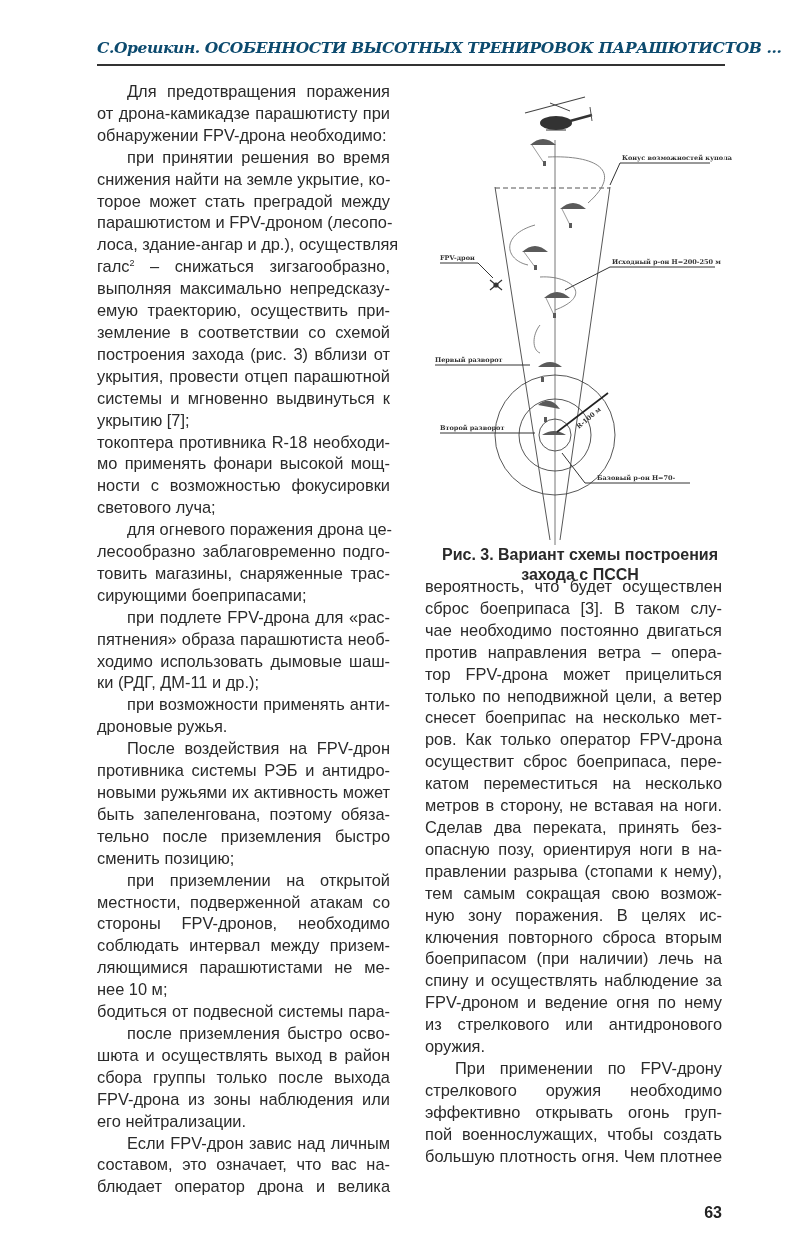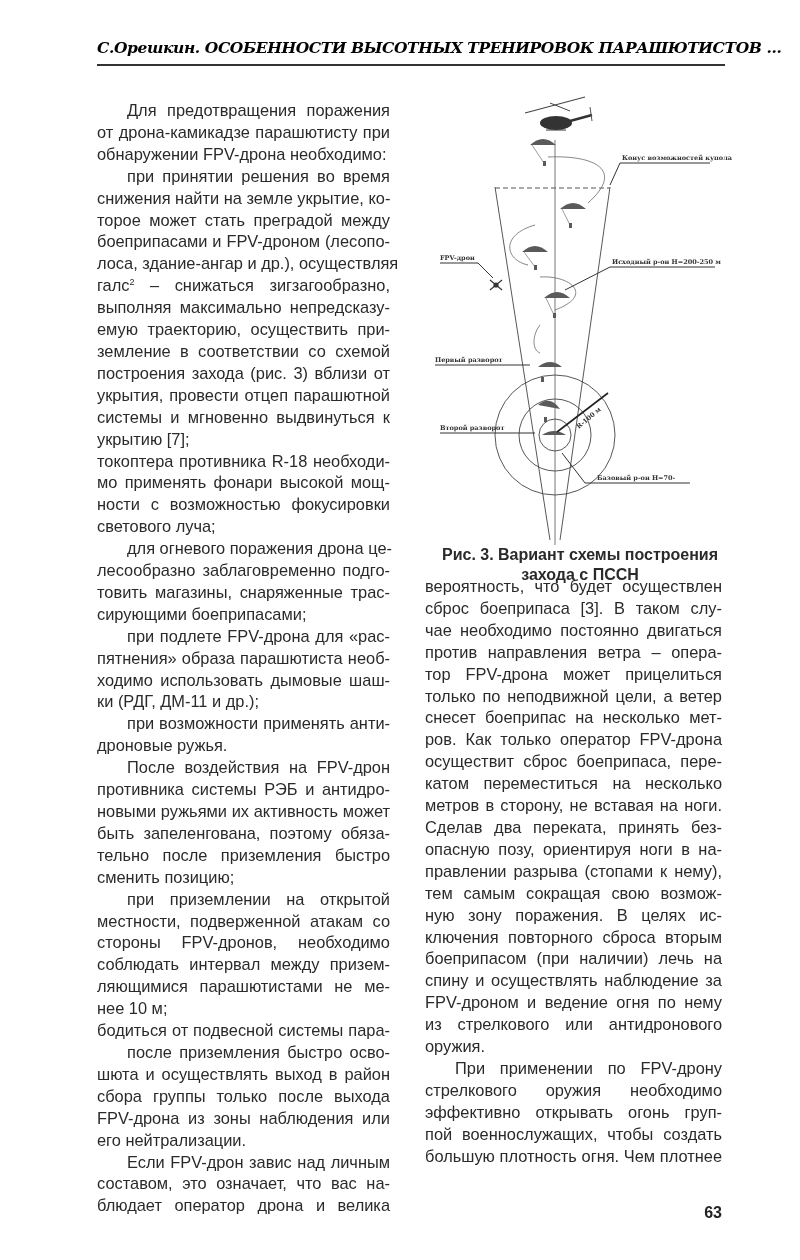--- a/index.html
+++ b/index.html
@@ -1,31 +1,31 @@
 <!DOCTYPE html>
 <html><head>
 <meta charset="utf-8">
 <style>
   html, body { margin: 0; padding: 0; background: #ffffff; }
   body { width: 800px; height: 1260px; position: relative; overflow: hidden; color: #222; }
   .header {
     position: absolute; left: 97px; top: 38px; width: 628px;
     font-family: "DejaVu Serif", serif; font-weight: bold; font-style: italic;
-    font-size: 15.5px; letter-spacing: -0.4px; text-align: right; color: #000000;
+    font-size: 15.5px; letter-spacing: -0.4px; text-align: right; color: #0c4a6e;
     white-space: nowrap;
   }
   .header-rule { position: absolute; left: 97px; top: 64px; width: 628px; height: 2px; background: #333; }
   .col {
     position: absolute; font-family: "Liberation Sans", sans-serif; font-size: 16.4px;
     line-height: 21.9px; color: #2a2a2a;
   }
   .col .ln { display: block; text-align: justify; text-align-last: justify; white-space: nowrap; }
   .col .ln.last { text-align-last: left; }
   .col .ln.ind { padding-left: 30px; }
-  #left-col { left: 97px; top: 100px; width: 293px; }
+  #left-col { left: 97px; top: 81px; width: 293px; }
   #right-col { left: 425px; top: 576px; width: 297px; }
   sup { font-size: 9px; vertical-align: super; line-height: 0; }
   .figure { position: absolute; left: 420px; top: 85px; width: 320px; height: 460px; }
   .caption {
     position: absolute; left: 420px; top: 545px; width: 320px; text-align: center;
     font-family: "Liberation Sans", sans-serif; font-weight: bold; 
     font-size: 16px; line-height: 20px; color: #2a2a2a;
   }
   .fig-label { font-family: "DejaVu Serif", serif; font-size: 6.5px; font-weight: bold; fill: #333; }
   .page-number {
@@ -39,21 +39,21 @@
 <div class="header">С.Орешкин. ОСОБЕННОСТИ ВЫСОТНЫХ ТРЕНИРОВОК ПАРАШЮТИСТОВ ...</div>
 <div class="header-rule"></div>
 
 <div class="col" id="left-col">
     <span class="ln ind"><span>Для предотвращения поражения</span></span>
     <span class="ln"><span>от дрона-камикадзе парашютисту при</span></span>
     <span class="ln last"><span>обнаружении FPV-дрона необходимо:</span></span>
     <span class="ln ind"><span>при принятии решения во время</span></span>
     <span class="ln"><span>снижения найти на земле укрытие, ко-</span></span>
     <span class="ln"><span>торое может стать преградой между</span></span>
-    <span class="ln"><span>боеприпасами и FPV-дроном (лесопо-</span></span>
+    <span class="ln"><span>парашютистом и FPV-дроном (лесопо-</span></span>
     <span class="ln"><span>лоса, здание-ангар и др.), осуществляя</span></span>
     <span class="ln"><span>галс</span><sup>2</sup><span> – снижаться зигзагообразно,</span></span>
     <span class="ln"><span>выполняя максимально непредсказу-</span></span>
     <span class="ln"><span>емую траекторию, осуществить при-</span></span>
     <span class="ln"><span>земление в соответствии со схемой</span></span>
     <span class="ln"><span>построения захода (рис. 3) вблизи от</span></span>
     <span class="ln"><span>укрытия, провести отцеп парашютной</span></span>
     <span class="ln"><span>системы и мгновенно выдвинуться к</span></span>
     <span class="ln last"><span>укрытию [7];</span></span>
     <span class="ln"><span>токоптера противника R-18 необходи-</span></span>

